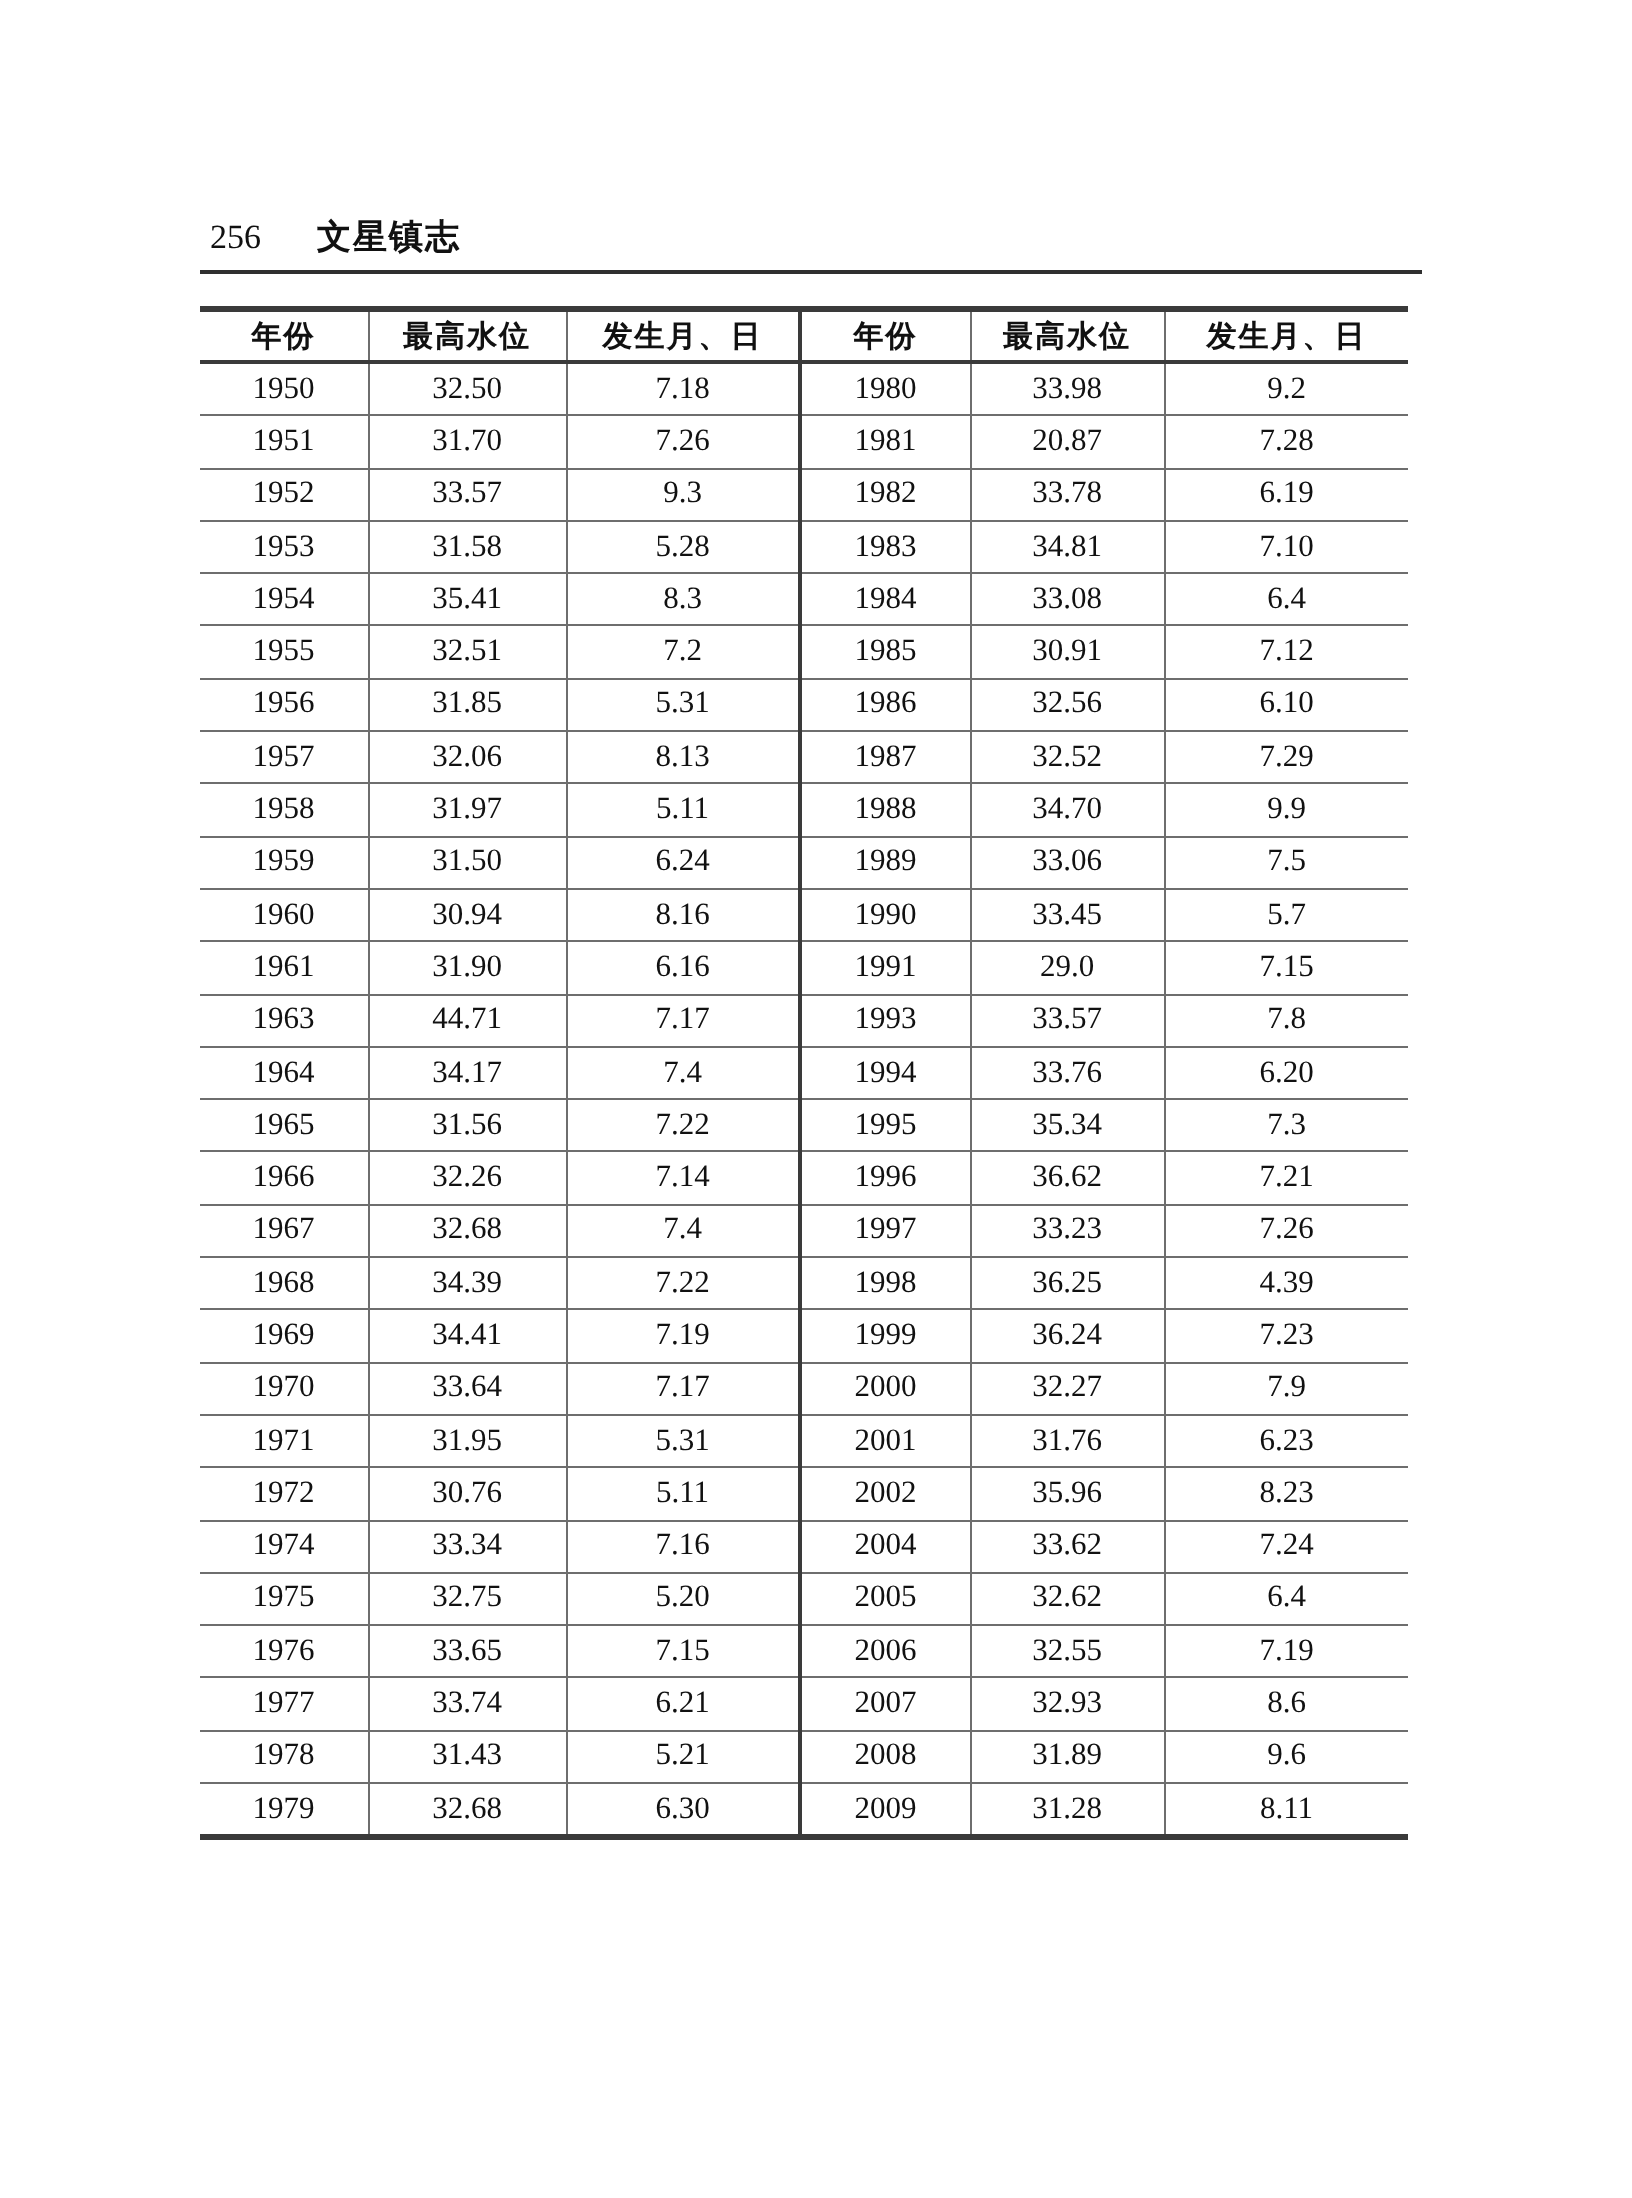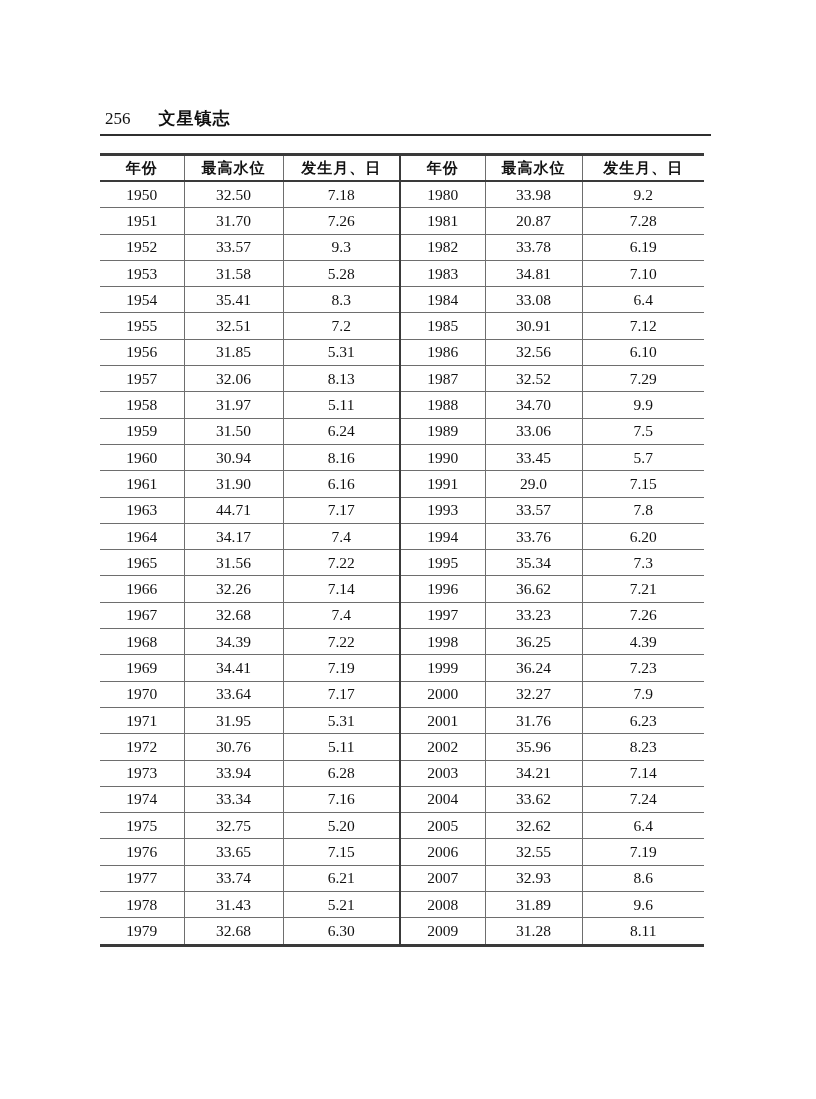--- a/index.html
+++ b/index.html
@@ -279,28 +279,20 @@
         </tr>
         <tr>
           <td>1972</td>
           <td>30.76</td>
           <td>5.11</td>
           <td>2002</td>
           <td>35.96</td>
           <td>8.23</td>
         </tr>
         <tr>
-          <td>1973</td>
-          <td>33.94</td>
-          <td>6.28</td>
-          <td>2003</td>
-          <td>34.21</td>
-          <td>7.14</td>
-        </tr>
-        <tr>
           <td>1974</td>
           <td>33.34</td>
           <td>7.16</td>
           <td>2004</td>
           <td>33.62</td>
           <td>7.24</td>
         </tr>
         <tr>
           <td>1975</td>
           <td>32.75</td>

